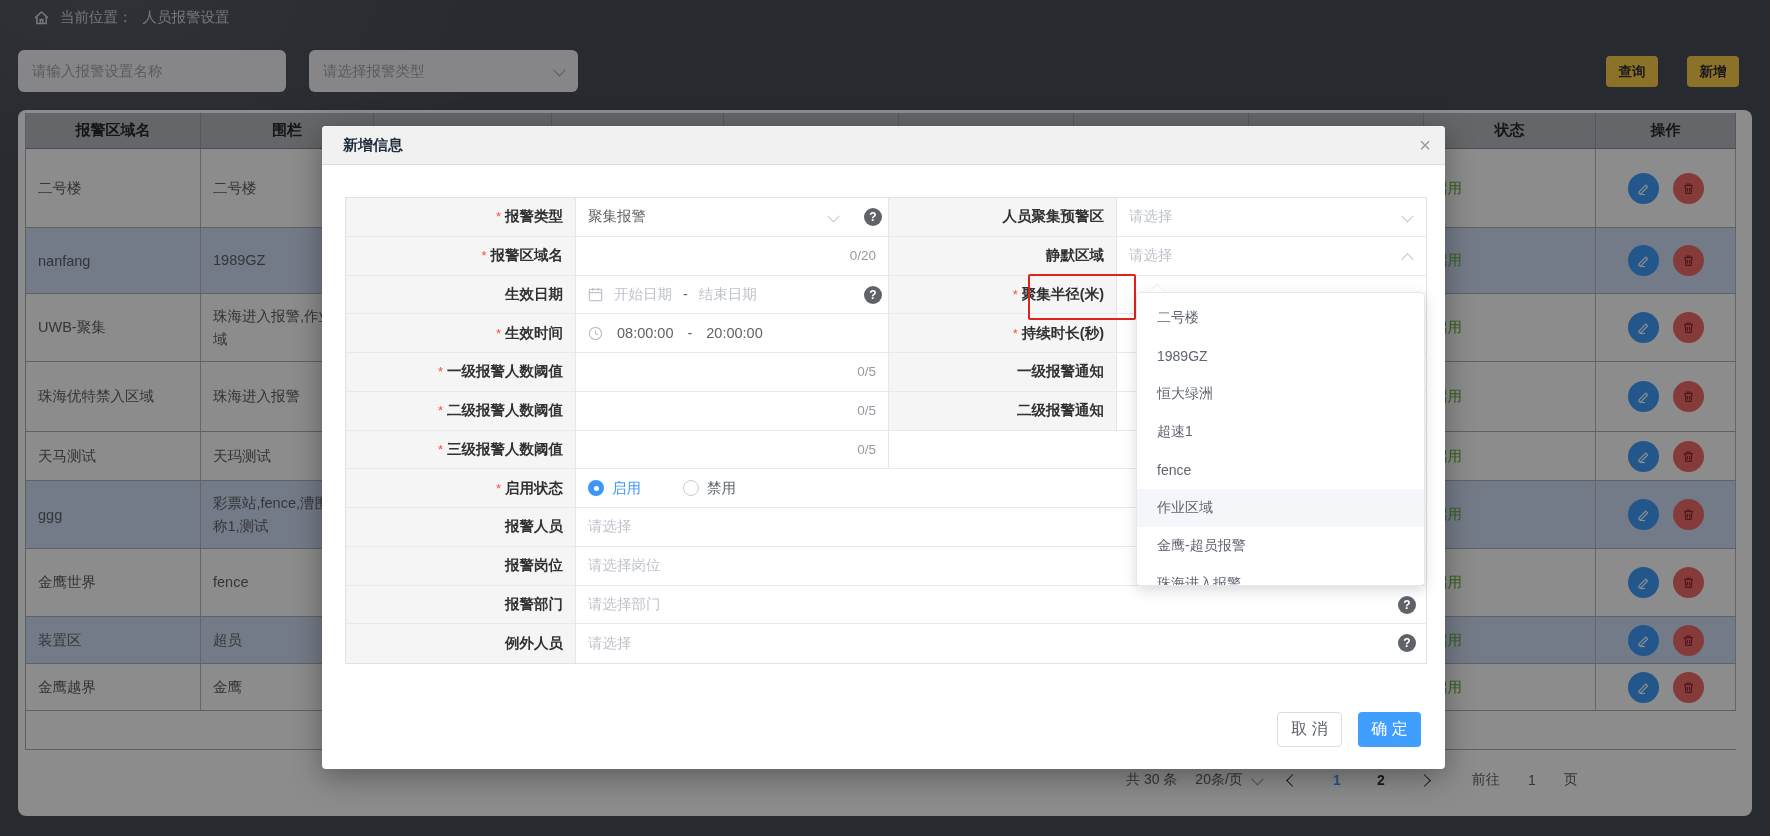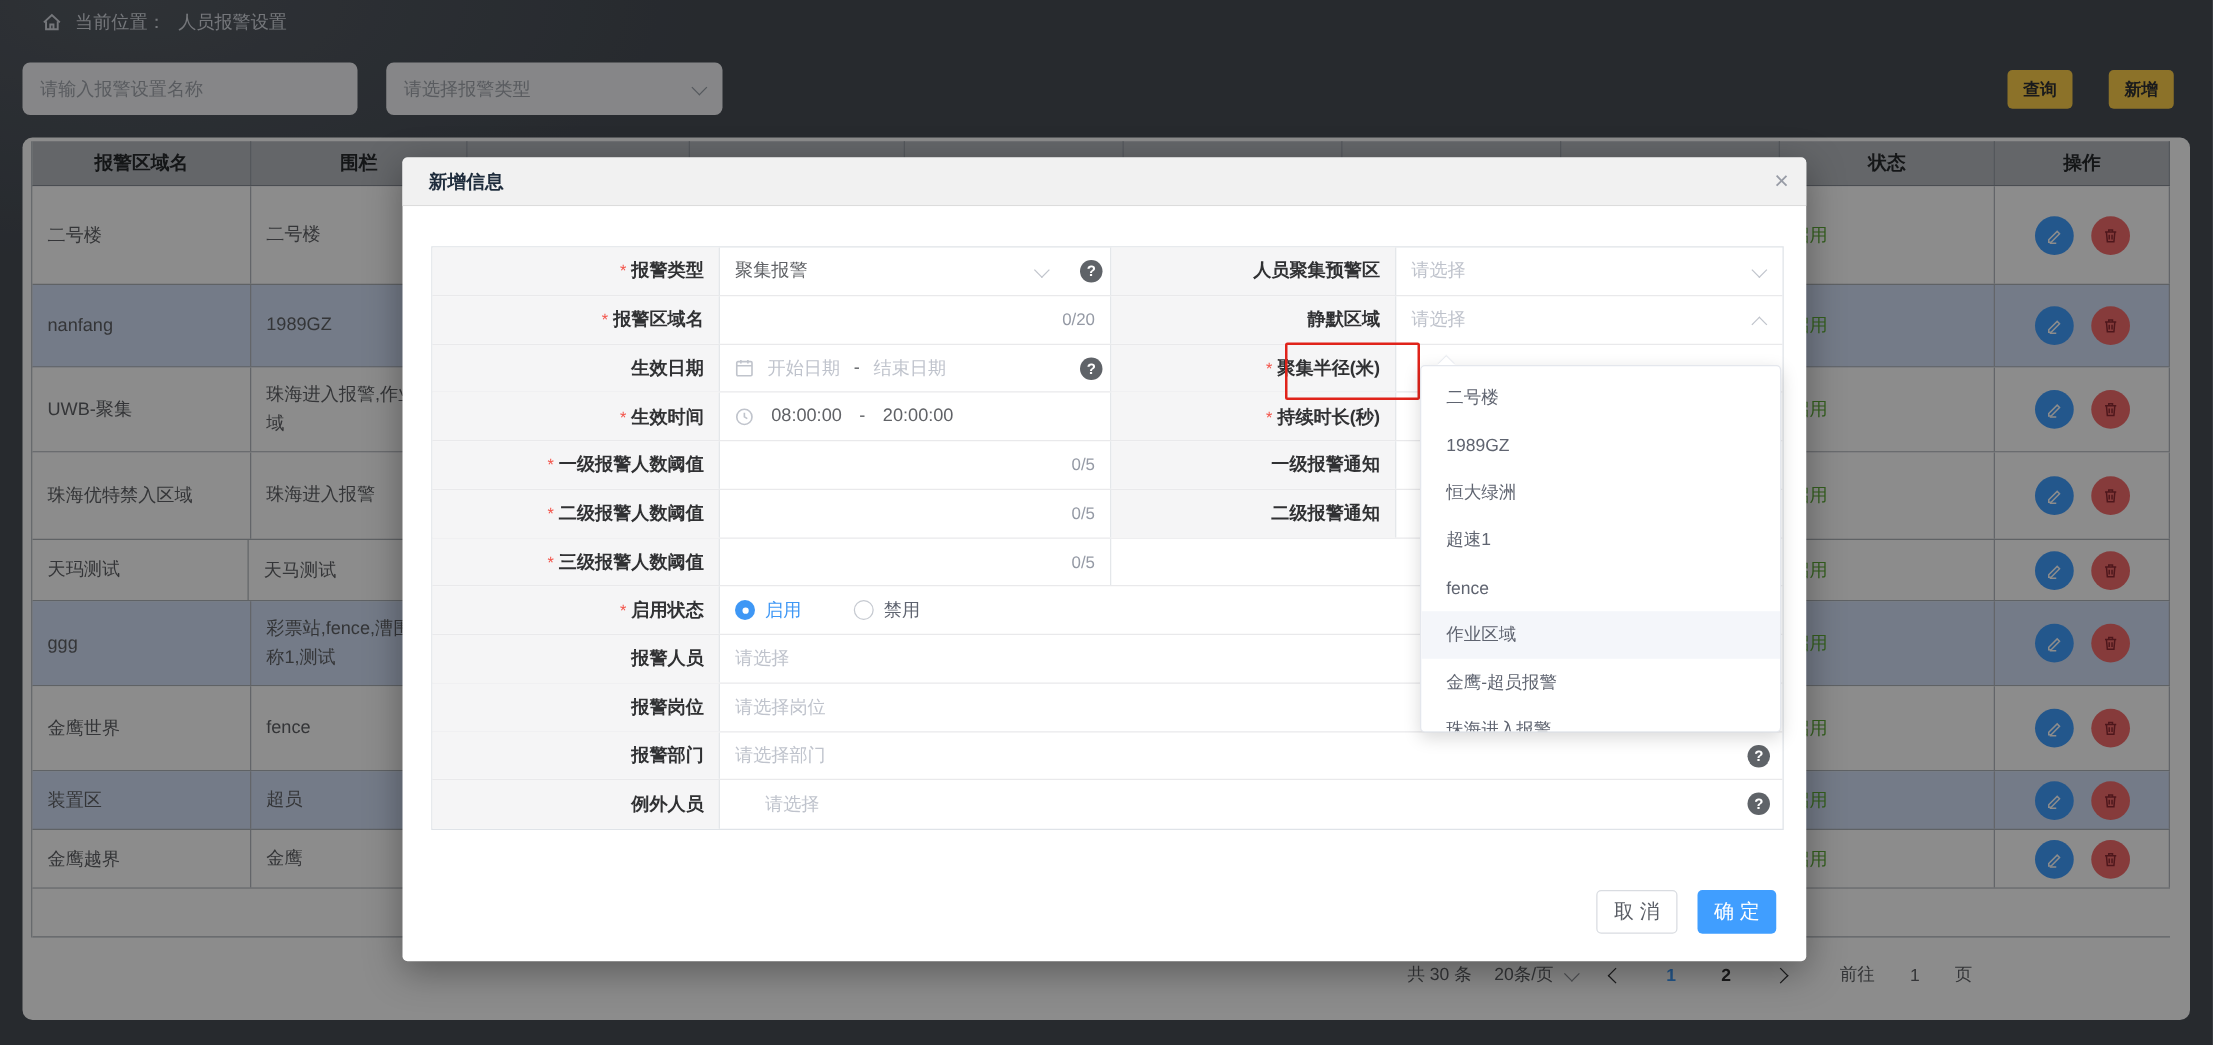--- a/index.html
+++ b/index.html
@@ -41,21 +41,21 @@
   .dim{position:absolute;inset:0;background:rgba(0,0,0,0.45);z-index:2;}
   
   .modal{position:absolute;left:322px;top:126px;width:1123px;height:643px;background:#fff;border-radius:4px;
     z-index:3;box-shadow:0 8px 30px rgba(0,0,0,.35);}
   .m-head{height:39px;background:#f1f1f1;border-bottom:1px solid #dcdcdc;border-radius:4px 4px 0 0;
     display:flex;align-items:center;justify-content:space-between;padding:0 14px 0 21px;box-sizing:border-box;}
   .m-title{font-size:15px;font-weight:bold;color:#1f2d3d;}
   .m-close{font-size:20px;color:#989ca6;cursor:pointer;line-height:1;}
   .form{position:absolute;left:23px;top:71px;width:1080px;border:1px solid #dfe3e8;box-sizing:content-box;}
   .f-row{display:flex;height:38.75px;border-bottom:1px solid #e9e9eb;box-sizing:border-box;position:relative;}
-  .f-row:last-child{border-bottom:none;gap:24px;}
+  .f-row:last-child{border-bottom:none;}
   .fl{background:#f5f5f6;display:flex;align-items:center;justify-content:flex-end;padding-right:12px;
     box-sizing:border-box;font-weight:bold;color:#303133;font-size:14.5px;border-right:1px solid #e4e7ea;}
   .fl .req{color:#f35248;margin-right:4px;font-size:13px;font-weight:normal;}
   .fi{display:flex;align-items:center;padding:0 12px;box-sizing:border-box;position:relative;font-size:14.5px;color:#606266;}
   .w-ll{width:230px;} .w-li{width:313px;border-right:1px solid #e4e7ea;} .w-rl{width:228px;} .w-ri{width:309px;} .w-full{flex:1;}
   .ph{color:#bfc3cc;}
   .cnt{margin-left:auto;color:#959aa5;font-size:13.5px;}
   .abs-cv{position:absolute;top:15px;}
   .help{width:18px;height:18px;border-radius:50%;background:#5f6368;color:#fff;font-size:12px;font-weight:bold;
     display:flex;align-items:center;justify-content:center;position:absolute;top:10px;}
@@ -224,22 +224,22 @@
               <svg width="15" height="15" viewBox="0 0 20 20" fill="none" stroke="#8f2b33" stroke-width="1.6">
                 <path d="M4 6h12"></path>
                 <path d="M8 6V4h4v2"></path>
                 <path d="M5.5 6l1 10.5h7L14.5 6"></path>
                 <path d="M8.5 9v5M11.5 9v5"></path>
               </svg>
             </button>
           </div>
         </div>
         <div class="t-row" style="height: 49px;">
+          <div class="t-cell" style="width: 175px;">天马测试</div>
           <div class="t-cell t-wrap" style="width: 173px;">天玛测试</div>
-          <div class="t-cell" style="width: 175px;">天马测试</div>
           <div class="t-cell" style="width: 178px;"></div>
           <div class="t-cell" style="width: 172px;"></div>
           <div class="t-cell" style="width: 175px;"></div>
           <div class="t-cell" style="width: 175px;"></div>
           <div class="t-cell" style="width: 175px;"></div>
           <div class="t-cell" style="width: 175px;"></div>
           <div class="t-cell t-status" style="width: 172px;">启用</div>
           <div class="t-cell t-ops" style="width: 140px;">
             <button class="op-btn op-edit">
               <svg width="15" height="15" viewBox="0 0 20 20" fill="none" stroke="#fff" stroke-width="1.6">

